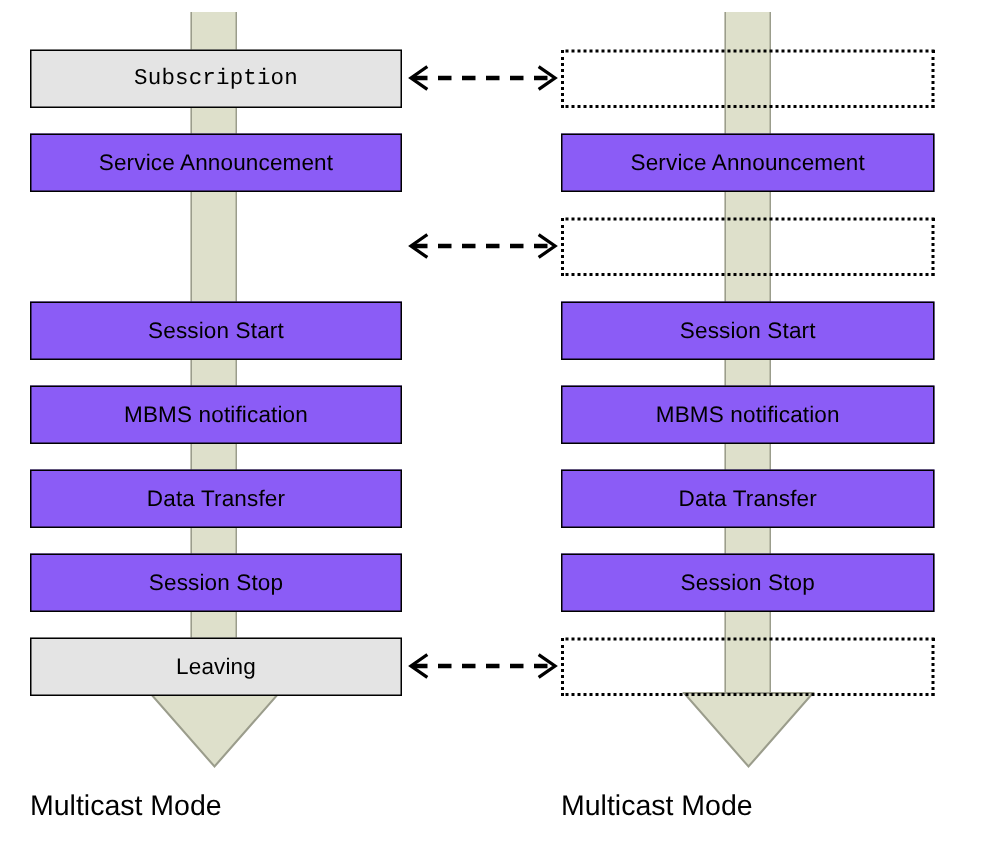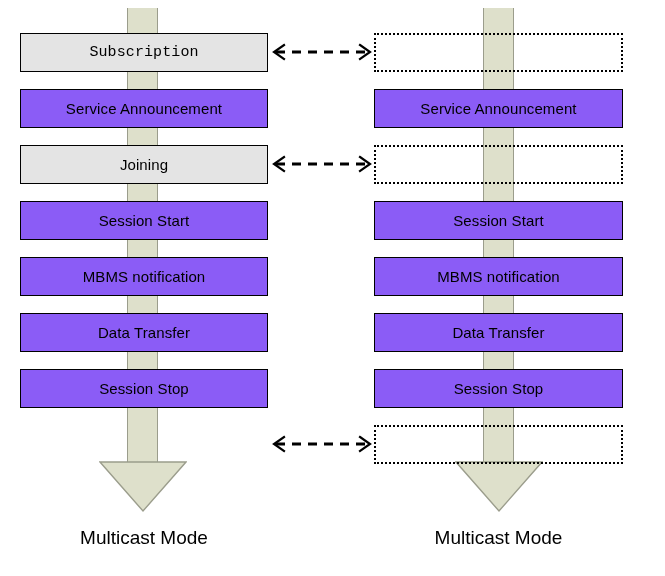--- a/index.html
+++ b/index.html
@@ -63,21 +63,21 @@
   .connector {
     position: absolute;
     z-index: 4;
   }
 
   
   .mode-caption {
     position: absolute;
     font-size: 19px;
     line-height: 1;
-    text-align: center;
+    text-align: left;
     white-space: nowrap;
     z-index: 3;
   }
 </style>
 </head>
 <body>
 
 <div id="diagram">
 
   <div class="flow-band" style="left:127px; top:8px; width:31px; height:455px;"></div>
@@ -87,40 +87,40 @@
   </svg>
 
   <div class="proc-box shaded" style="left:20px; top:33px; width:248px; height:39px;font-family:Liberation Mono, monospace;">
     <span>Subscription</span>
   </div>
 
   <div class="proc-box" style="left:20px; top:89px; width:248px; height:39px;">
     <span>Service Announcement</span>
   </div>
 
-  <div class="proc-box shaded" style="left:20px; top:145px; width:248px; height:39px;">
-    <span>Joining</span>
-  </div>
 
   <div class="proc-box" style="left:20px; top:201px; width:248px; height:39px;">
     <span>Session Start</span>
   </div>
 
   <div class="proc-box" style="left:20px; top:257px; width:248px; height:39px;">
     <span>MBMS notification</span>
   </div>
 
   <div class="proc-box" style="left:20px; top:313px; width:248px; height:39px;">
     <span>Data Transfer</span>
   </div>
 
   <div class="proc-box" style="left:20px; top:369px; width:248px; height:39px;">
     <span>Session Stop</span>
   </div>
 
+  <div class="proc-box shaded" style="left:20px; top:425px; width:248px; height:39px;">
+    <span>Leaving</span>
+  </div>
 
   <div class="mode-caption" style="left:20px; top:528px; width:248px;">
     <span>Multicast Mode</span>
   </div>
 
   <div class="flow-band" style="left:483px; top:8px; width:31px; height:455px;"></div>
 
   <svg class="flow-arrowhead" style="left:455px; top:461px;" width="88" height="52" viewBox="0 0 88 52">
     <polygon points="1,1 87,1 44,50" fill="#dee0cb" stroke="#9b9d8c" stroke-width="1.4"></polygon>
   </svg>

